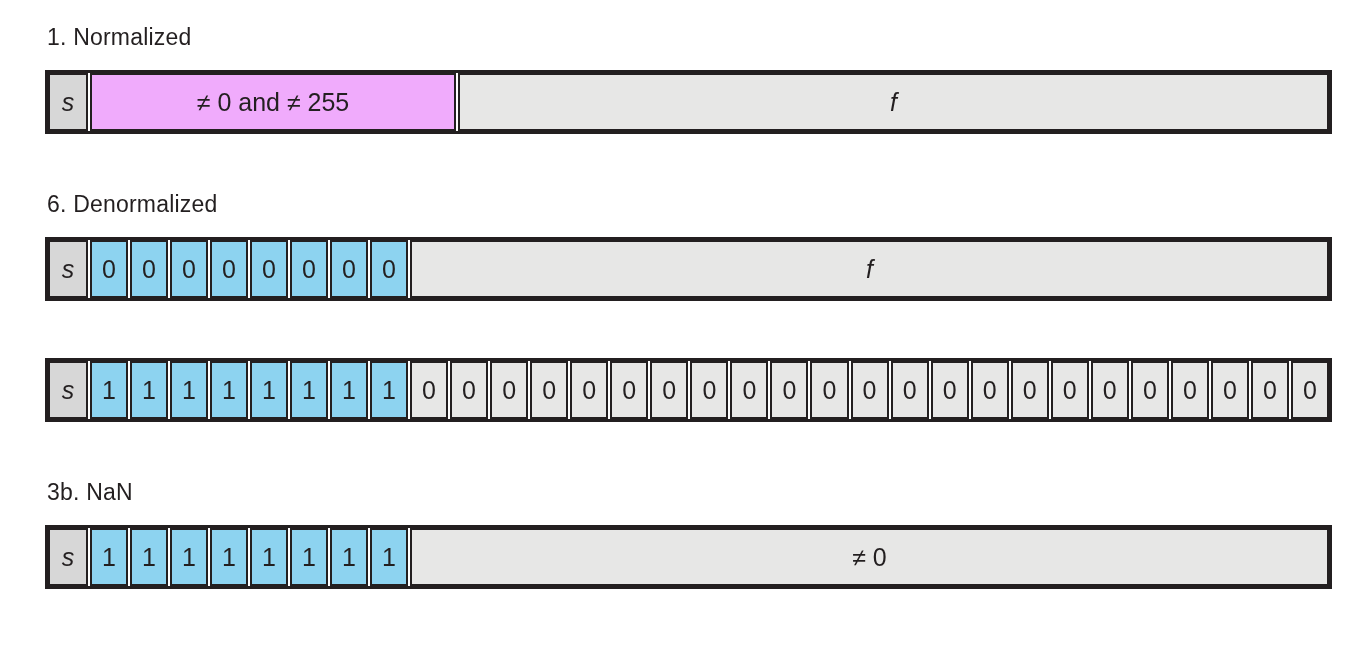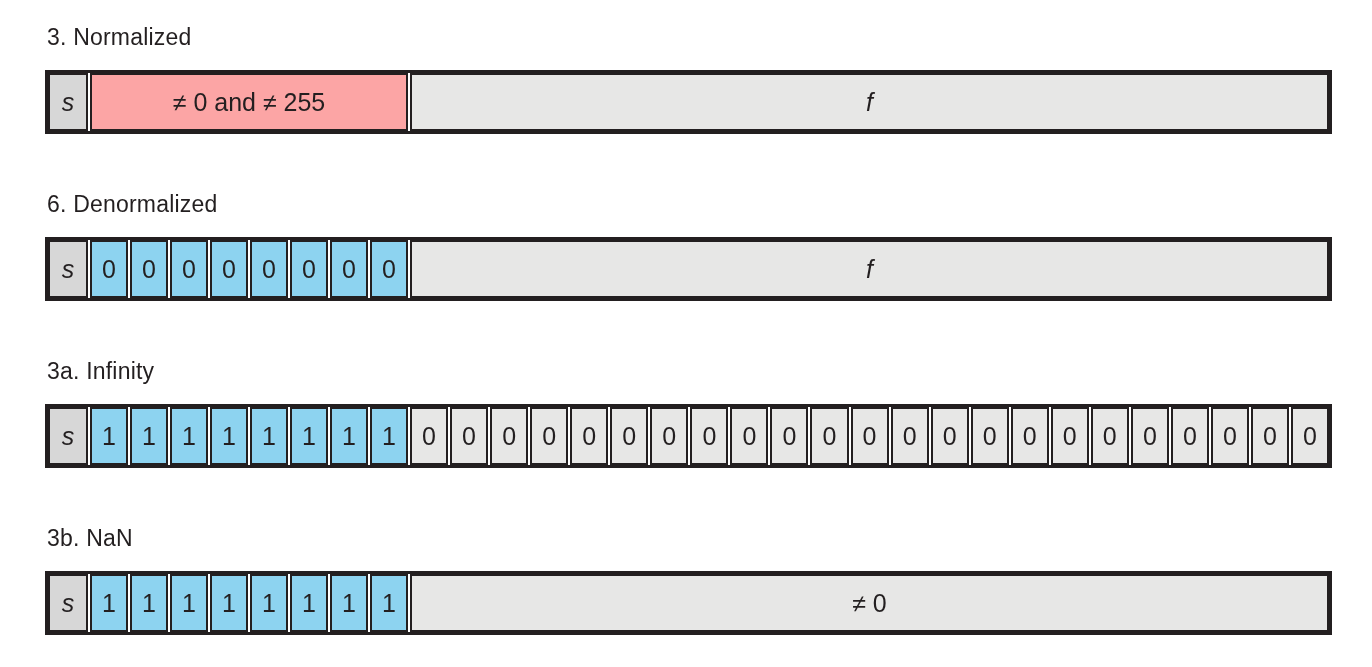--- a/index.html
+++ b/index.html
@@ -41,30 +41,30 @@
     display: flex;
     align-items: center;
     justify-content: center;
     font-size: 25px;
     color: #231f20;
     min-width: 0;
   }
   .cell.sign   { width: 40px; flex: none; background: #d7d7d7; font-style: italic; }
   .cell.bit    { width: 38px; flex: none; background: #8dd3f0; }
   .cell.bit0g  { flex: 1 1 0; background: #e7e7e6; }
-  .cell.expfield { width: 318px; flex: none; background: #fca5a5; }
+  .cell.expfield { width: 366px; flex: none; background: #f0abfc; }
   .cell.field  { flex: 1 1 0; background: #e7e7e6; }
   .italic { font-style: italic; }
 </style>
 </head>
 <body>
 
 <div class="figure" id="figure-root">
     <div class="section">
-      <div class="row-label">3. Normalized</div>
+      <div class="row-label">1. Normalized</div>
       <div class="bar">
         <div class="cell sign">s</div>
         <div class="cell expfield">≠ 0 and ≠ 255</div>
         <div class="cell field italic">f</div>
       </div>
     </div>
     <div class="section">
       <div class="row-label">6. Denormalized</div>
       <div class="bar">
         <div class="cell sign">s</div>
@@ -73,21 +73,20 @@
         <div class="cell bit">0</div>
         <div class="cell bit">0</div>
         <div class="cell bit">0</div>
         <div class="cell bit">0</div>
         <div class="cell bit">0</div>
         <div class="cell bit">0</div>
         <div class="cell field italic">f</div>
       </div>
     </div>
     <div class="section">
-      <div class="row-label">3a. Infinity</div>
       <div class="bar">
         <div class="cell sign">s</div>
         <div class="cell bit">1</div>
         <div class="cell bit">1</div>
         <div class="cell bit">1</div>
         <div class="cell bit">1</div>
         <div class="cell bit">1</div>
         <div class="cell bit">1</div>
         <div class="cell bit">1</div>
         <div class="cell bit">1</div>

